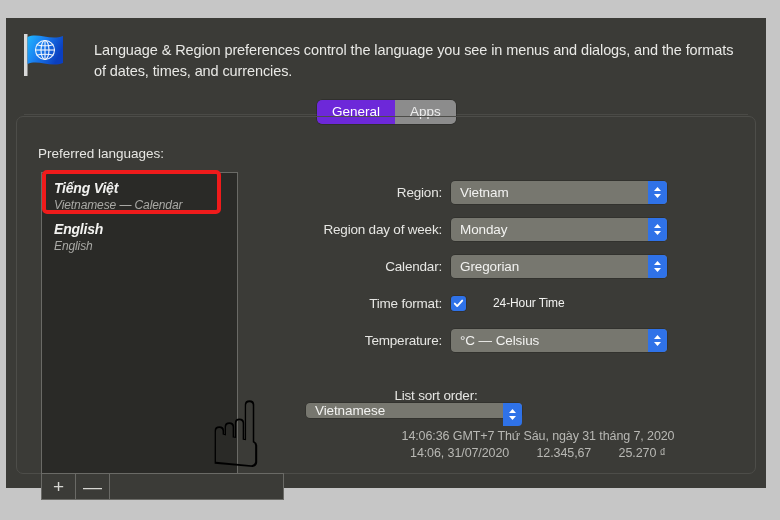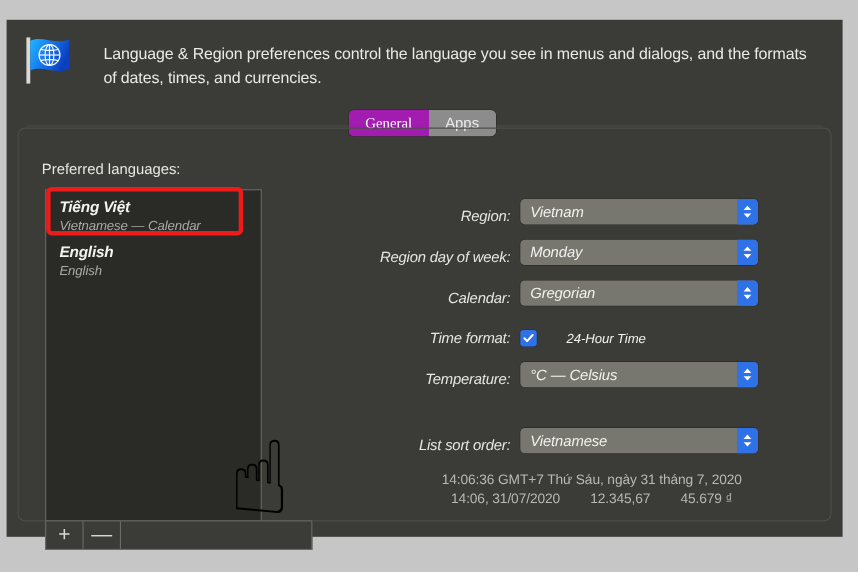--- a/index.html
+++ b/index.html
@@ -38,21 +38,21 @@
   .tab-group{
     position:absolute;left:311px;top:0;display:flex;
     border-radius:5px;overflow:hidden;
     box-shadow:0 0 0 0.5px rgba(0,0,0,.35);
   }
   .tab{
     font-size:13.5px;padding:4px 15px 5px 15px;
     color:#ececec;background:#8c8c8c;cursor:default;
     font-weight:400;line-height:15px;
   }
-  .tab.active{background:#a21caf;color:#ffffff;font-family:Liberation Serif, serif;}
+  .tab.active{background:#6d28d9;color:#ffffff;}
 
   
   .tab-rule{
     position:absolute;left:18px;top:14px;width:724px;height:1px;
     background:#4a4a46;
   }
 
   
   .panel{
     position:absolute;left:10px;top:98px;width:740px;height:358px;
@@ -99,21 +99,21 @@
   }
   .tb-btn{
     width:34px;height:100%;display:flex;align-items:center;justify-content:center;
     border-right:1px solid #6a6a66;box-sizing:border-box;
     color:#d6d6d2;font-size:19px;line-height:19px;font-weight:300;
   }
   .tb-rest{flex:1;}
 
   
   .form{position:absolute;left:0;top:0;width:760px;height:470px;}
-  .row{position:absolute;left:322px;height:24px;display:flex;align-items:flex-end;font-style:italic;}
+  .row{position:absolute;left:300px;height:24px;display:flex;align-items:center;}
   .row-label{
     width:145px;text-align:right;color:#e6e6e3;font-size:13.5px;
     padding-right:9px;box-sizing:border-box;letter-spacing:-0.2px;
   }
   .select{
     position:relative;width:216px;height:23px;
     background:#77776f;border-radius:4px;
     display:flex;align-items:center;
     box-shadow:0 0 0 0.5px rgba(0,0,0,.3);
   }
@@ -270,37 +270,37 @@
           <div class="val">°C — Celsius</div>
           <div class="stepper">
             <svg width="11" height="15" viewBox="0 0 11 15">
               <path d="M5.5 2 L9 6 L2 6 Z" fill="#ffffff"></path>
               <path d="M5.5 13 L9 9 L2 9 Z" fill="#ffffff"></path>
             </svg>
           </div>
         </div>
       </div>
 
-      <div class="row" style="top:370px;">
+      <div class="row" style="top:370px;flex-direction:column;">
         <div class="row-label">List sort order:</div>
         <div class="select">
           <div class="val">Vietnamese</div>
           <div class="stepper">
             <svg width="11" height="15" viewBox="0 0 11 15">
               <path d="M5.5 2 L9 6 L2 6 Z" fill="#ffffff"></path>
               <path d="M5.5 13 L9 9 L2 9 Z" fill="#ffffff"></path>
             </svg>
           </div>
         </div>
       </div>
 
       <div class="preview">
         <div>14:06:36 GMT+7 Thứ Sáu, ngày 31 tháng 7, 2020</div>
         <div class="line2">
           <span>14:06, 31/07/2020</span>
           <span>12.345,67</span>
-          <span>45.679 ₫</span>
+          <span>25.270 ₫</span>
         </div>
       </div>
 
     </div>
   </div>
 </div>
 
 </body></html>

